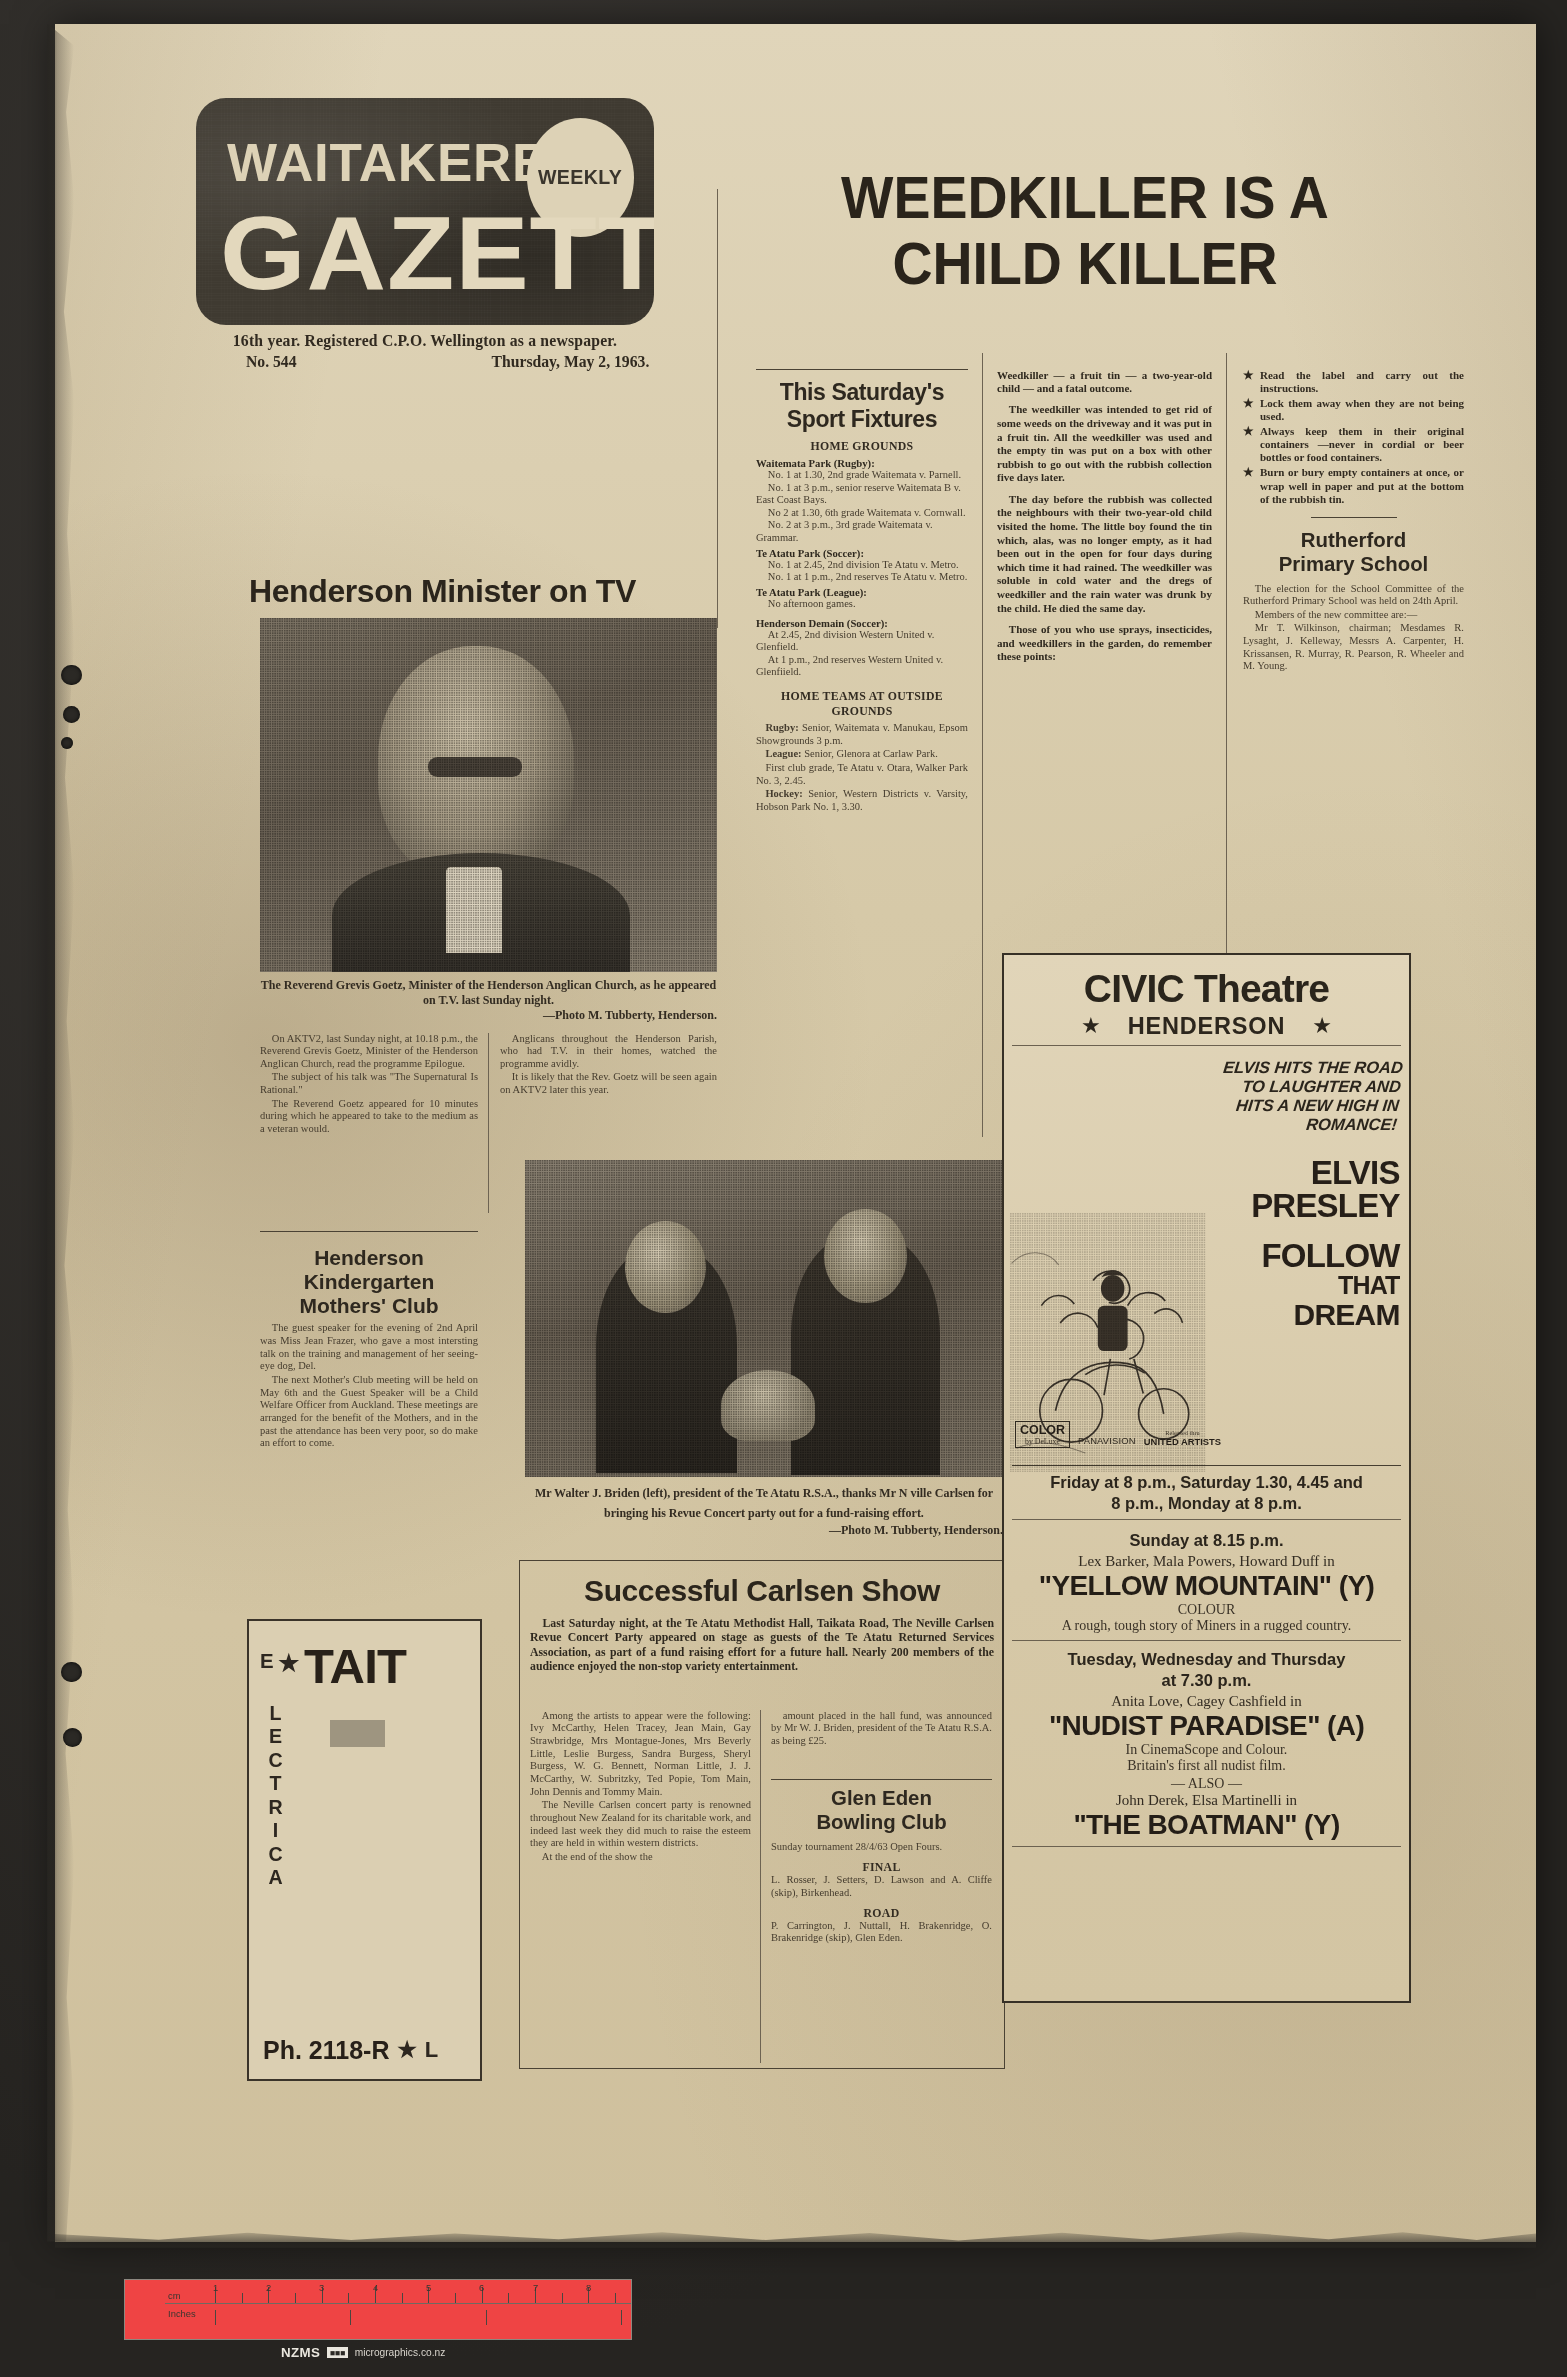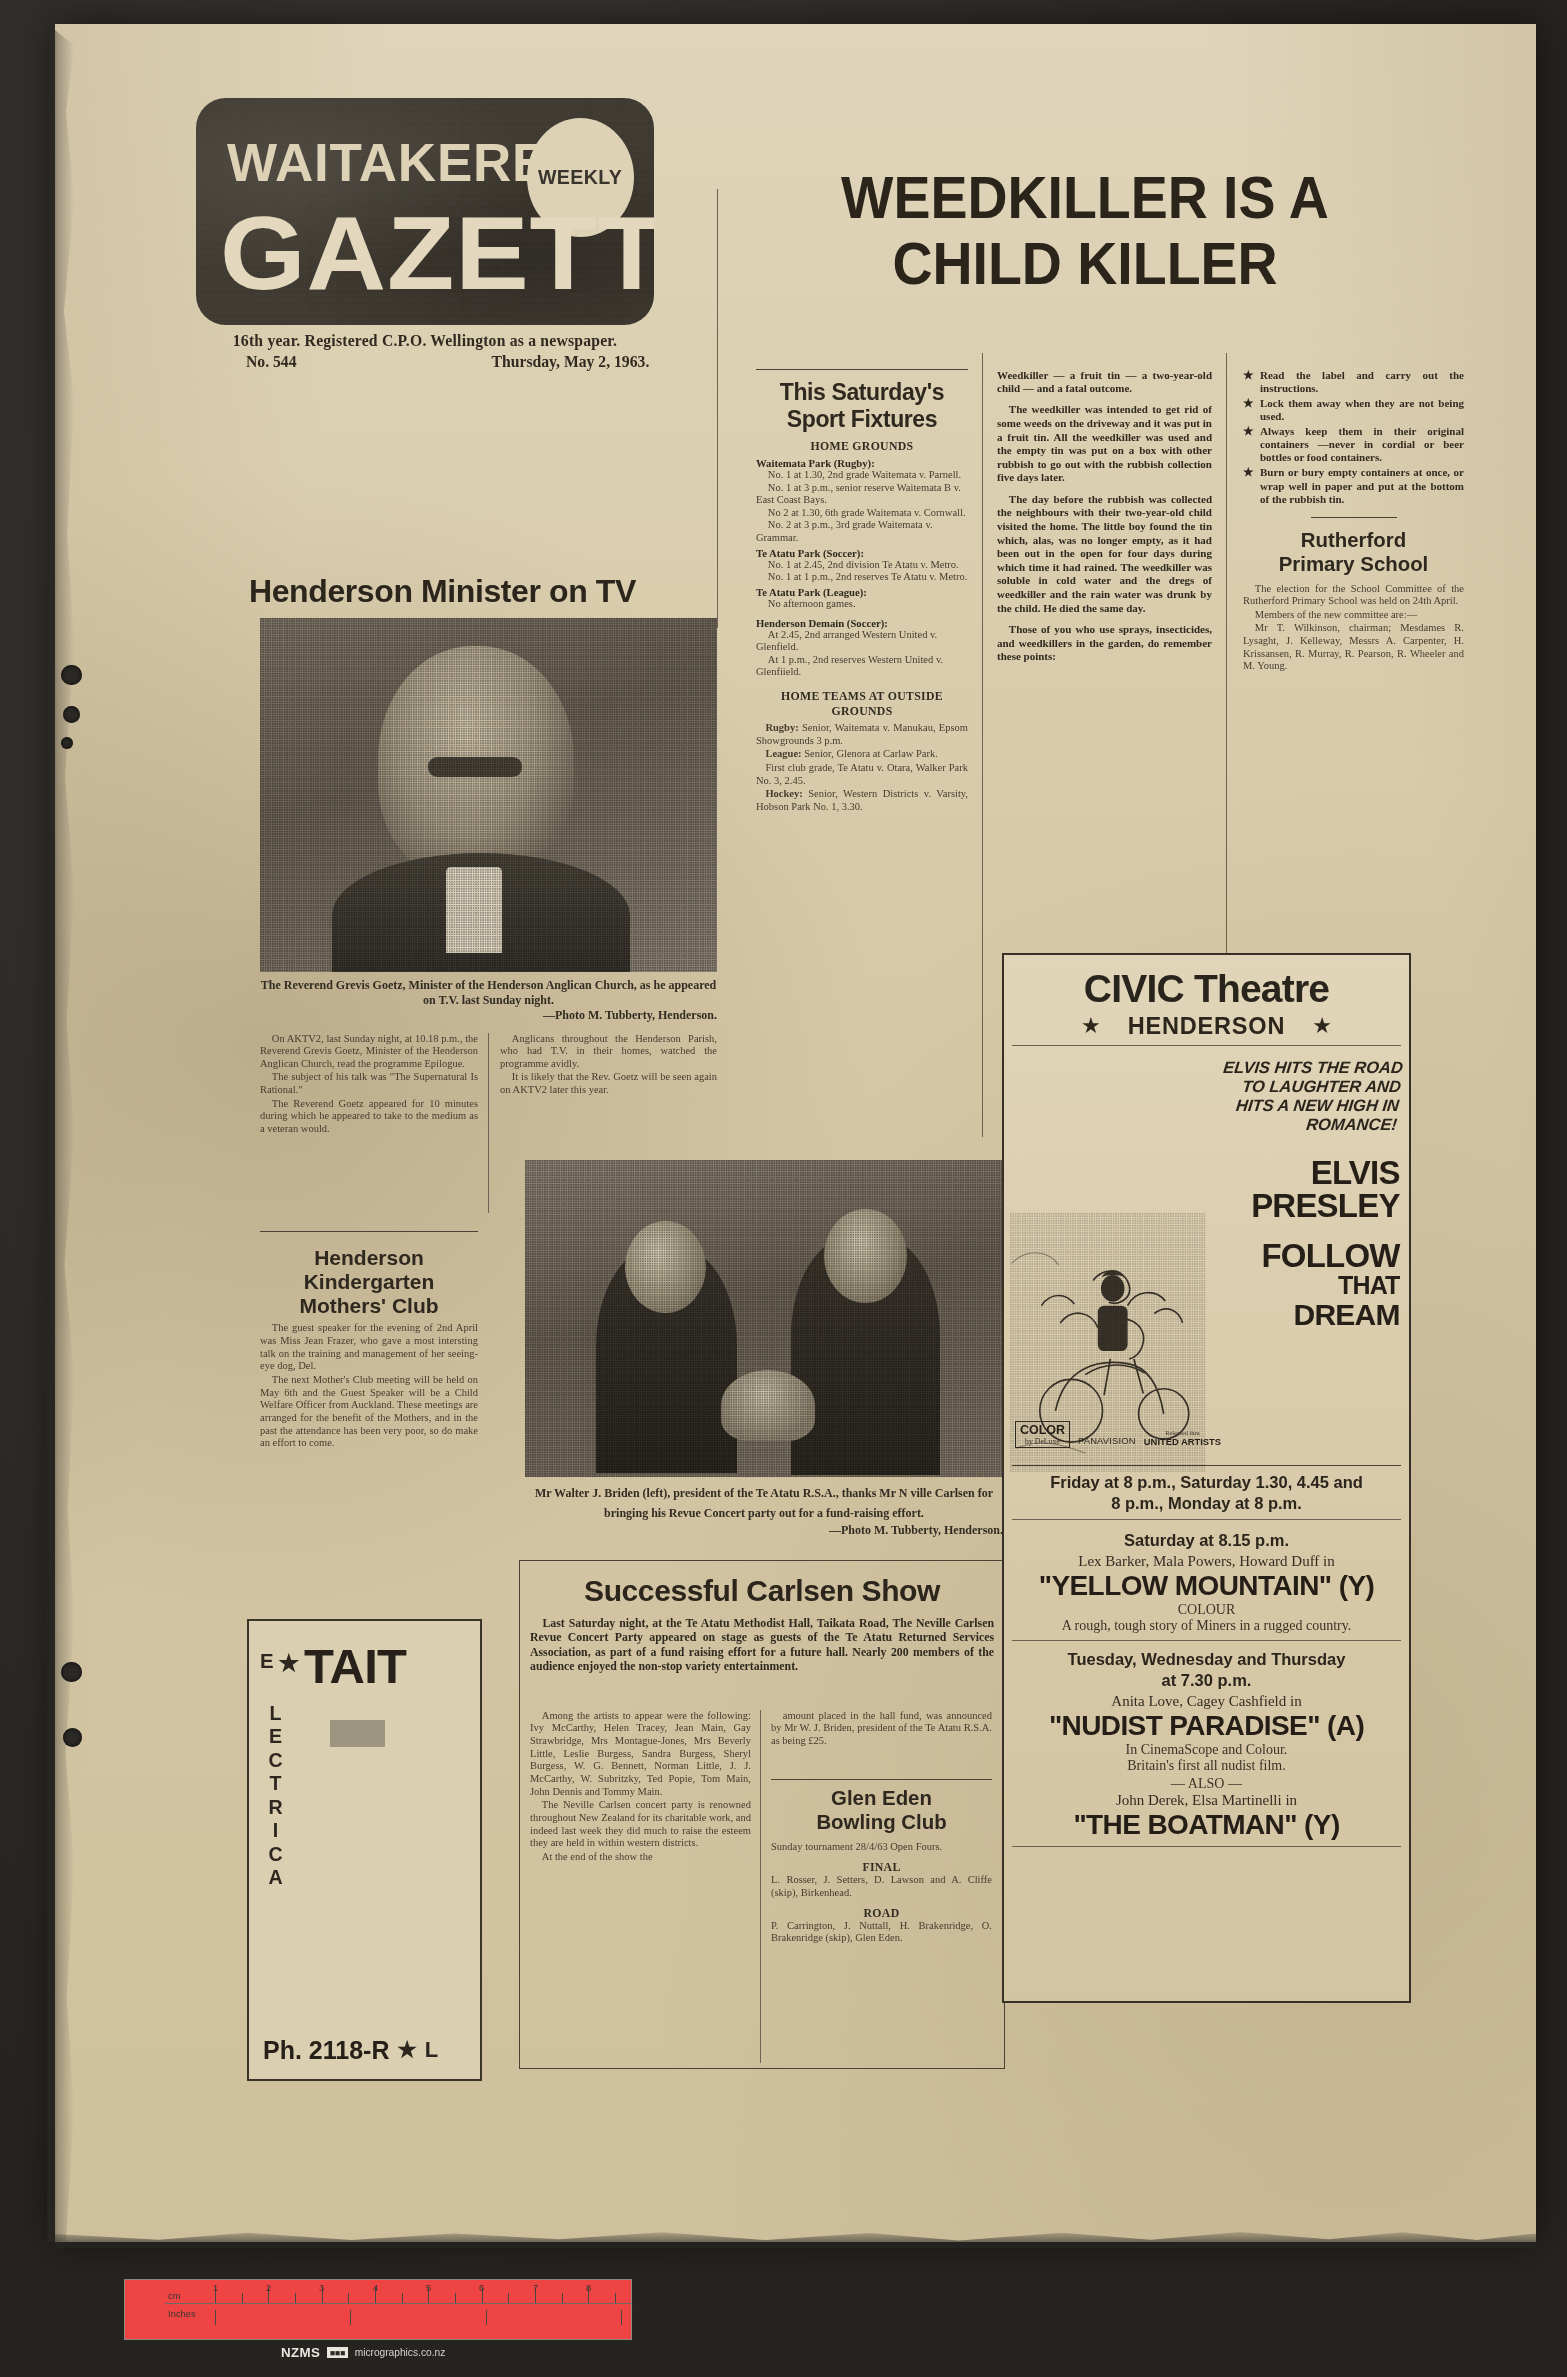--- a/index.html
+++ b/index.html
@@ -390,21 +390,21 @@
         <div class="g-name">Te Atatu Park (Soccer):</div>
         <div class="g-item">No. 1 at 2.45, 2nd division Te Atatu v. Metro.</div>
         <div class="g-item">No. 1 at 1 p.m., 2nd reserves Te Atatu v. Metro.</div>
       </div>
       <div class="fixture-grp">
         <div class="g-name">Te Atatu Park (League):</div>
         <div class="g-item">No afternoon games.</div>
       </div>
       <div class="fixture-grp" style="margin-top:6.3px;">
         <div class="g-name">Henderson Demain (Soccer):</div>
-        <div class="g-item">At 2.45, 2nd arranged Western United v. Glenfield.</div>
+        <div class="g-item">At 2.45, 2nd division Western United v. Glenfield.</div>
         <div class="g-item">At 1 p.m., 2nd reserves Western United v. Glenfiield.</div>
       </div>
     </div>
 
     <div class="kicker" style="margin:10.2px 0 1.6px; line-height:15px;">
       <div>HOME TEAMS AT OUTSIDE</div>
       <div>GROUNDS</div>
     </div>
     <div class="body-txt" style="margin-top:3.1px;">
       <p style="text-indent:9.4px;"><b>Rugby:</b><span> Senior, Waitemata v. Manukau, Epsom Showgrounds 3 p.m.</span></p>
@@ -624,21 +624,21 @@
     </div>
 
     <div class="thick-sep"></div>
     <div class="film-times" style="padding:0 7.8px;">
       <div>Friday at 8 p.m., Saturday 1.30, 4.45 and</div>
       <div>8 p.m., Monday at 8 p.m.</div>
     </div>
     <div class="sep"></div>
 
     <div style="padding:4.7px 7.8px 0;">
-      <div class="film-times">Saturday at 8.15 p.m.</div>
+      <div class="film-times">Sunday at 8.15 p.m.</div>
       <div class="film-cast" style="margin-top:3.1px;">Lex Barker, Mala Powers, Howard Duff in</div>
       <div class="film-title">"YELLOW MOUNTAIN" (Y)</div>
       <div class="film-note">COLOUR</div>
       <div class="film-note">A rough, tough story of Miners in a rugged country.</div>
     </div>
     <div class="sep"></div>
 
     <div style="padding:3.1px 7.8px 0;">
       <div class="film-times">Tuesday, Wednesday and Thursday</div>
       <div class="film-times">at 7.30 p.m.</div>

